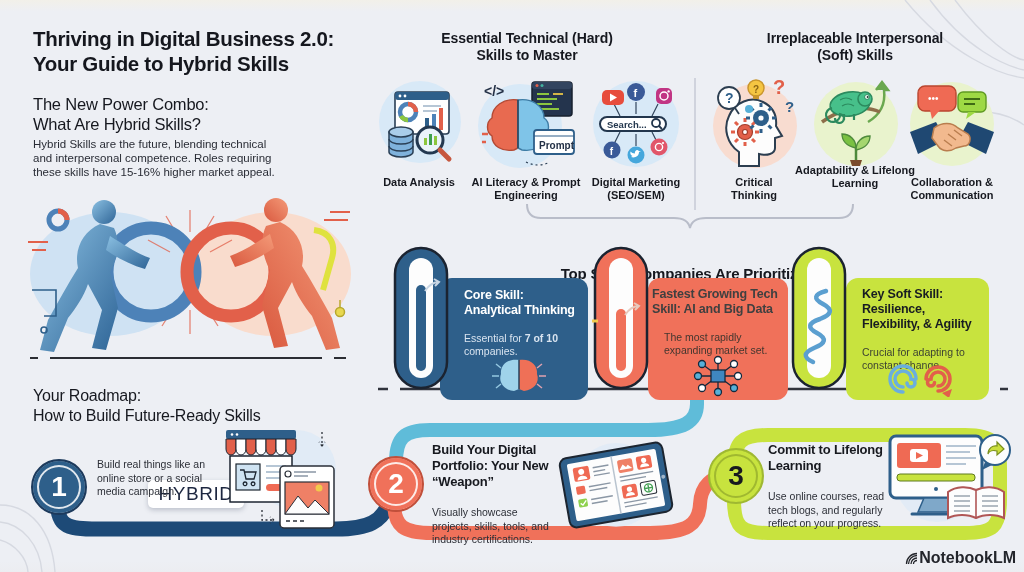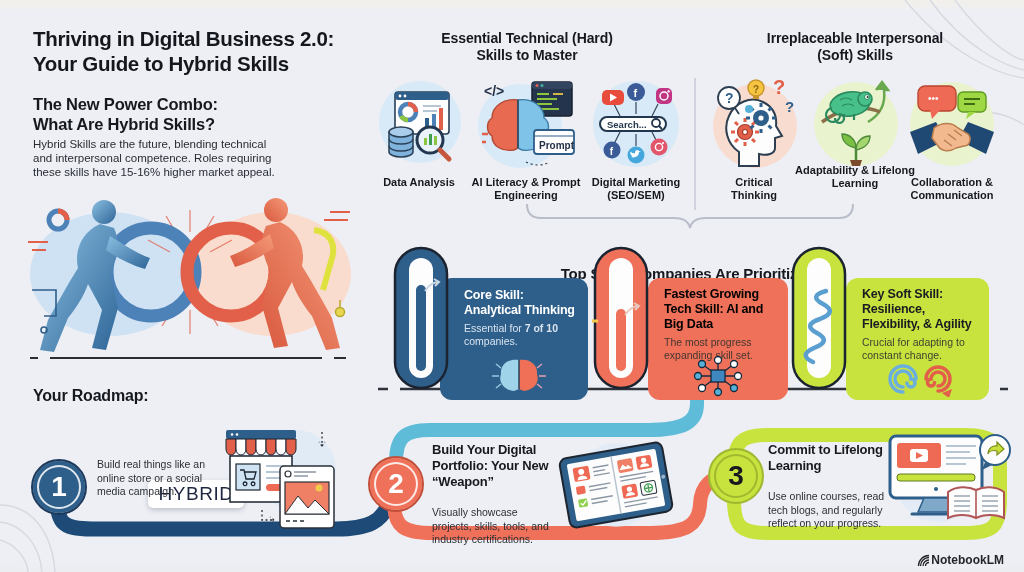--- a/index.html
+++ b/index.html
@@ -2,39 +2,39 @@
 <html><head>
 <meta charset="utf-8">
 <style>
   html,body{margin:0;padding:0;background:#d8dadf;}
   .stage{position:relative;width:1024px;height:572px;overflow:hidden;
     background:linear-gradient(#f2f0e9,#edeff4 2%,#edeff4 98%,#ecedf1);
     font-family:"Liberation Sans",sans-serif;color:#1b1d24;}
   .abs{position:absolute;}
   .c{text-align:center;}
   .ttl{font-weight:bold;font-size:20.5px;line-height:25px;letter-spacing:-0.3px;color:#15171e;}
-  .h2{font-weight:bold;font-size:16.5px;line-height:20px;letter-spacing:-0.2px;color:#16181f;}
+  .h2{font-weight:normal;font-size:16.5px;line-height:20px;letter-spacing:-0.2px;color:#16181f;}
   .h3{font-weight:bold;font-size:14px;line-height:17px;letter-spacing:-0.1px;color:#16181f;}
   .body-txt{font-size:11.5px;line-height:14px;color:#2a2d36;}
   .icon-label{font-weight:bold;font-size:11px;line-height:13px;color:#16181f;}
   .prio-h{font-weight:bold;font-size:15px;color:#16181f;letter-spacing:-0.2px;margin-top:40px;}
   .skill-card{position:absolute;border-radius:12px;top:278px;height:122px;}
   .sc-title{font-weight:bold;font-size:12.5px;line-height:15px;letter-spacing:-0.2px;}
-  .sc-body{font-size:10.5px;line-height:13px;margin-top:4px;}
+  .sc-body{font-size:10.5px;line-height:13px;margin-top:14px;}
   .sc-icon{position:absolute;bottom:4px;}
   .step-badge{position:absolute;border-radius:50%;display:flex;align-items:center;justify-content:center;
     font-weight:bold;width:52px;height:52px;}
   .step-num{font-size:28px;}
   .step-title{font-weight:bold;font-size:13px;line-height:16px;letter-spacing:-0.2px;color:#17191f;}
   .step-body{font-size:10.5px;line-height:13.5px;color:#2c2f37;margin-top:16px;}
   .hybrid-box{position:absolute;left:130px;top:258px;width:96px;height:28px;background:#fff;border-radius:5px;
     box-shadow:0 2px 5px rgba(40,50,80,.25);display:flex;align-items:center;justify-content:center;
     font-weight:normal;font-size:19px;letter-spacing:.5px;color:#1d2740;margin-top:30px;}
-  .footer{position:absolute;right:20px;bottom:5px;display:flex;align-items:center;gap:0;
-    font-size:12px;font-weight:bold;color:#23252b;}
+  .footer{position:absolute;right:8px;bottom:5px;display:flex;align-items:center;gap:0;
+    font-size:16px;font-weight:bold;color:#23252b;}
   svg text{font-family:"Liberation Sans",sans-serif;}
 </style>
 </head>
 <body>
 
 <div class="stage">
 
   <svg class="abs" style="left:0;top:0" width="1024" height="572" viewBox="0 0 1024 572">
 
     <g stroke="#d6d9e1" stroke-width="1.4" fill="none">
@@ -300,22 +300,22 @@
         <path d="M8,8 l5,4 M4,20 h7 M8,32 l5,-4" stroke="#9fd3ea"></path>
         <path d="M54,8 l-5,4 M58,20 h-7 M54,32 l-5,-4" stroke="#f4a9b4"></path>
       </g>
       <path d="M31,4 C20,2 12,9 13,18 C10,26 16,34 26,35 L31,33 Z" fill="#9fd3ea"></path>
       <path d="M31,4 C42,2 50,9 49,18 C52,26 46,34 36,35 L31,33 Z" fill="#ef7057"></path>
       <path d="M31,4 V33" stroke="#1d3a55" stroke-width="1.4"></path>
     </svg>
   </div>
 
   <div class="skill-card" style="left:648px;width:140px;background:#f0715a">
-    <div class="sc-title" style="color:#000000;padding:9px 6px 0 16px">Fastest Growing Tech Skill: AI and Big Data</div>
-    <div class="sc-body" style="color:#43362f;padding:0 6px 0 16px">The most progress expanding skill set.</div>
+    <div class="sc-title" style="color:#404040;padding:9px 6px 0 4px">Fastest Growing Tech Skill: AI and Big Data</div>
+    <div class="sc-body" style="color:#43362f;padding:0 6px 0 16px">The most rapidly expanding market set.</div>
     <svg class="sc-icon" style="left:42px;bottom:2px" width="56" height="44" viewBox="0 0 56 44">
       <g stroke="#14293d" stroke-width="1.3">
         <path d="M28,22 L28,6 M28,22 L44,10 M28,22 L48,22 M28,22 L44,34 M28,22 L28,38 M28,22 L12,34 M28,22 L8,22 M28,22 L12,10"></path>
         <rect x="21" y="16" width="14" height="12" fill="#3f87c0"></rect>
         <circle cx="28" cy="6" r="3.5" fill="#fff"></circle>
           <circle cx="44" cy="10" r="3.5" fill="#fff"></circle>
         <circle cx="48" cy="22" r="3.5" fill="#fff"></circle>
           <circle cx="44" cy="34" r="3.5" fill="#57b0d8"></circle>
         <circle cx="28" cy="38" r="3.5" fill="#57b0d8"></circle>
           <circle cx="12" cy="34" r="3.5" fill="#fff"></circle>
@@ -349,20 +349,21 @@
     <path d="M-2,76 h8" stroke="#f2c94c" stroke-width="3"></path>
   </svg>
   <svg class="abs" style="left:790px;top:245px" width="58" height="146" viewBox="0 0 58 146">
     <rect x="3" y="3" width="52" height="140" rx="26" fill="#c8e33e" stroke="#1b2330" stroke-width="2.5"></rect>
     <rect x="17" y="13" width="24" height="120" rx="12" fill="#fdfdfd"></rect>
     <path d="M36,46 q-18,5 -3,13 q15,8 -3,15 q-18,6 -3,14 q15,8 -3,15 q-16,7 -1,14" fill="none" stroke="#5b9fd0" stroke-width="4.5" stroke-linecap="round"></path>
   </svg>
 
   <div class="abs h2" style="left:33px;top:386px;font-size:16px;line-height:20px">
     <div>Your Roadmap:</div>
+    <div>How to Build Future-Ready Skills</div>
   </div>
 
   <div class="step-badge" style="left:31px;top:459px;background:#2e5f8a;border:2.5px solid #1d3a5c;box-shadow:inset 0 0 0 4px #2e5f8a,inset 0 0 0 6px rgba(255,255,255,.85)">
     <span class="step-num" style="color:#fff">1</span>
   </div>
   <div class="step-badge" style="left:368px;top:456px;background:#f0715a;border:2.5px solid #c14f3a;box-shadow:inset 0 0 0 4px #f0715a,inset 0 0 0 6px rgba(255,255,255,.85)">
     <span class="step-num" style="color:#fff">2</span>
   </div>
   <div class="step-badge" style="left:708px;top:448px;background:#c8e33e;border:2.5px solid #9fb832;box-shadow:inset 0 0 0 4px #c8e33e,inset 0 0 0 6px rgba(110,130,30,.45)">
     <span class="step-num" style="color:#17191f">3</span>

